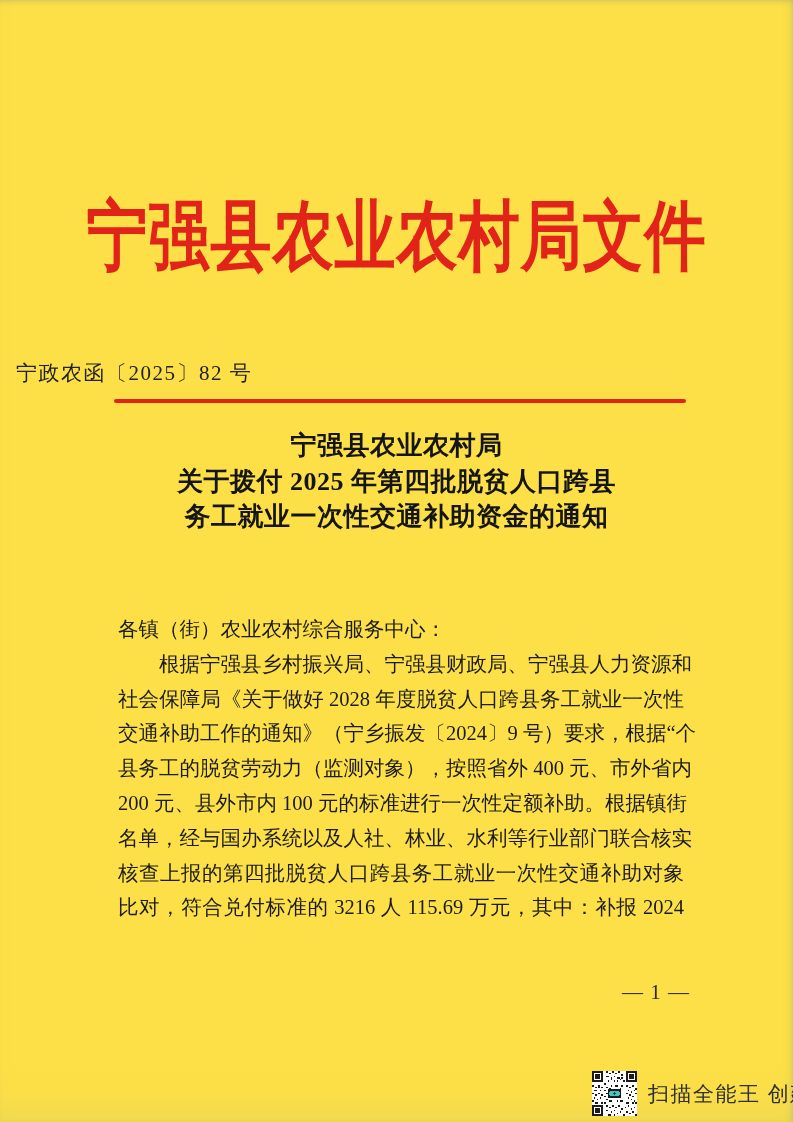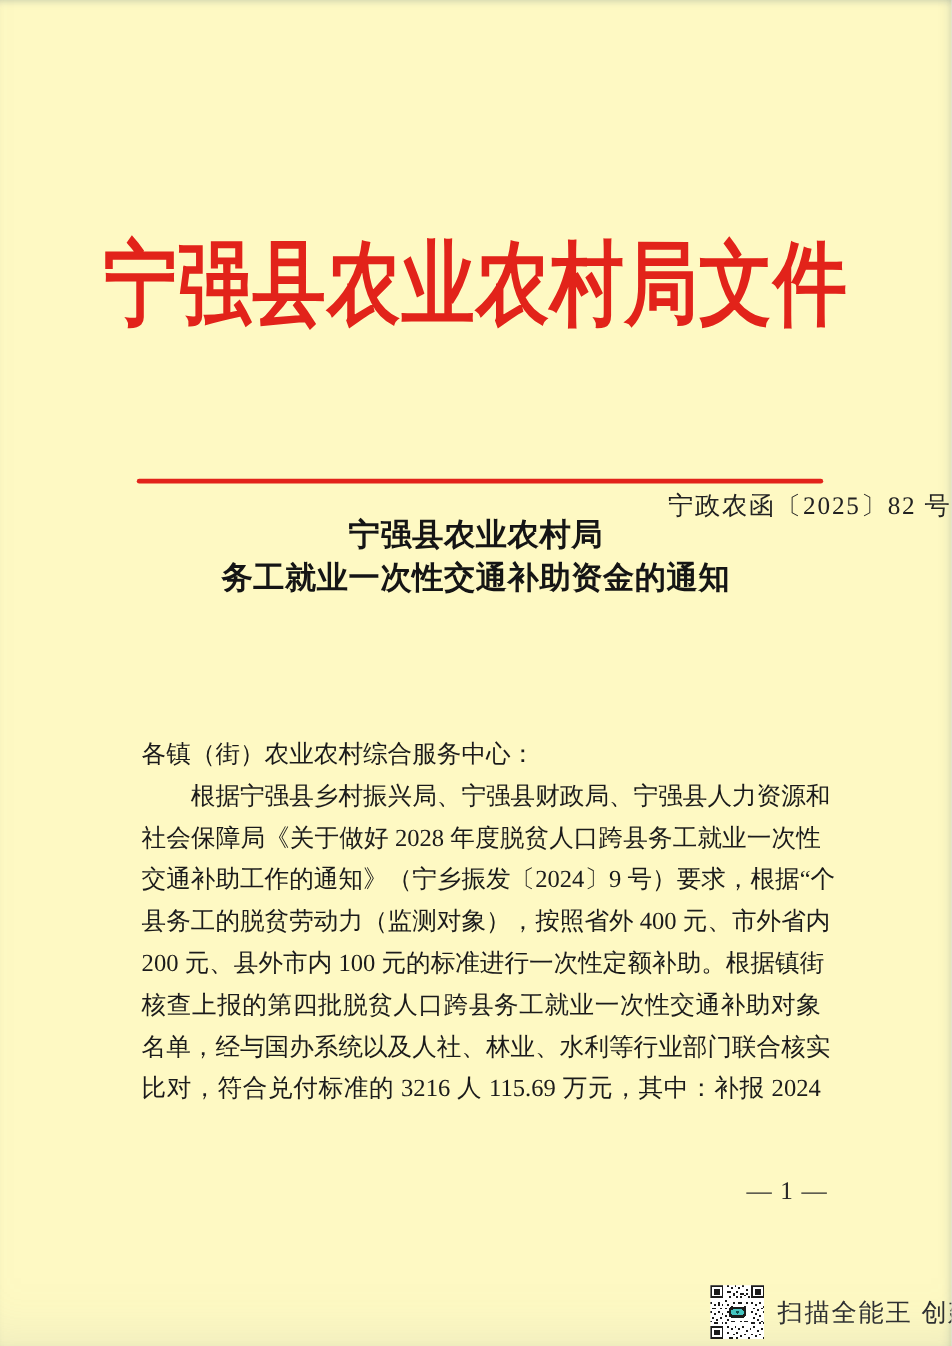--- a/index.html
+++ b/index.html
@@ -1,43 +1,42 @@
 <!DOCTYPE html>
 <html style="--red: #e2231a;"><head>
 <meta charset="utf-8">
 <style>
   html,body{margin:0;padding:0;background:#e9e9e9;}
   .page{
     position:relative;
     width:793px;height:1122px;
     margin:0 auto;
-    background:#fef9c3;
+    background:#fde047;
     overflow:hidden;
     font-family:"Liberation Serif","DejaVu Serif",serif;
     color:#1e1e1e;
     box-shadow: inset 0 5px 7px -5px rgba(125,145,145,.45),
                 inset -6px 0 9px -6px rgba(125,145,145,.38),
                 inset 0 -40px 60px -55px rgba(140,160,160,.35);
   }
   .red-header{
     position:absolute;top:186px;left:0;right:0;
     text-align:center;
     font-size:61px;font-weight:700;
     color:var(--red,#e2231a);
     letter-spacing:1px;
     transform:scaleY(1.25);
     transform-origin:50% 0;
     white-space:nowrap;
   }
   .doc-number{
     position:absolute;top:359px;left:16px;right:0;
-    text-align:right;
+    text-align:left;
     font-size:21px;letter-spacing:1.5px;
     color:#222;
-    margin-top:48px;
   }
   .red-rule{
     position:absolute;top:399px;left:114px;
     width:572px;height:4px;
     background:var(--red,#e2231a);
     border-radius:2px;
   }
   .doc-title{
     position:absolute;top:428px;left:0;right:0;
     text-align:center;
@@ -81,32 +80,33 @@
 <div class="page">
 
   <div class="red-header">宁强县农业农村局文件</div>
 
   <div class="doc-number">宁政农函〔2025〕82 号</div>
 
   <div class="red-rule"></div>
 
   <div class="doc-title">
     <div>宁强县农业农村局</div>
+    <div>关于拨付 2025 年第四批脱贫人口跨县</div>
     <div>务工就业一次性交通补助资金的通知</div>
   </div>
 
   <div class="body-block">
     <div>各镇（街）农业农村综合服务中心：</div>
     <div class="jline indent">根据宁强县乡村振兴局、宁强县财政局、宁强县人力资源和</div>
     <div class="jline">社会保障局《关于做好 2028 年度脱贫人口跨县务工就业一次性</div>
     <div class="jline">交通补助工作的通知》（宁乡振发〔2024〕9 号）要求，根据“个</div>
     <div class="jline">县务工的脱贫劳动力（监测对象），按照省外 400 元、市外省内</div>
     <div class="jline">200 元、县外市内 100 元的标准进行一次性定额补助。根据镇街</div>
+    <div class="jline">名单，经与国办系统以及人社、林业、水利等行业部门联合核实</div>
     <div class="jline">核查上报的第四批脱贫人口跨县务工就业一次性交通补助对象</div>
-    <div class="jline">名单，经与国办系统以及人社、林业、水利等行业部门联合核实</div>
     <div class="jline">比对，符合兑付标准的 3216 人 115.69 万元，其中：补报 2024</div>
   </div>
 
   <div class="page-number">— 1 —</div>
 
   <div class="watermark">
     <svg class="qr" viewBox="0 0 29 29" xmlns="http://www.w3.org/2000/svg" shape-rendering="crispEdges">
       <rect x="0" y="0" width="29" height="29" fill="#ffffff"></rect>
       <g fill="#1b1b1b">
 

